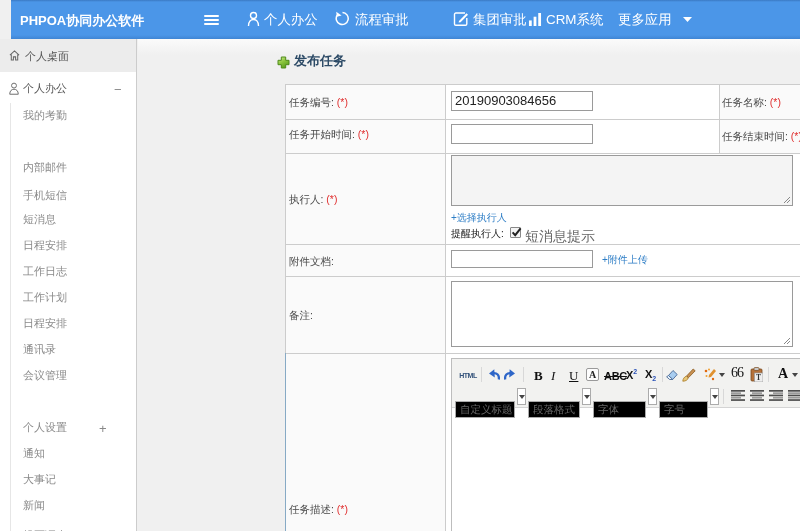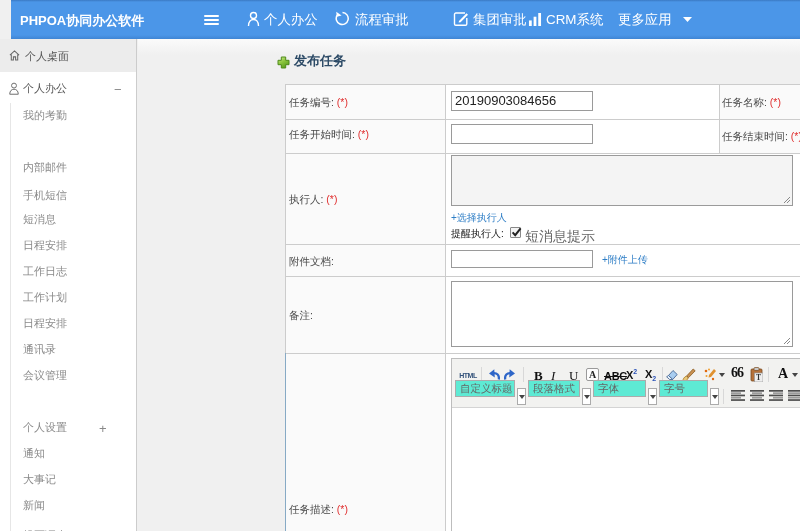--- a/index.html
+++ b/index.html
@@ -39,21 +39,21 @@
   .inp { position:absolute; border:1px solid #9a9a9a; background:#fff; font-size:13px; color:#222;
          padding:0 3px; line-height:18px; }
   .link { position:absolute; font-size:10px; color:#2e7ec6; white-space:nowrap; }
   .ta { position:absolute; border:1px solid #9a9a9a; }
 
   
   #ed { position:absolute; left:166px; top:274px; width:430px; height:200px; border:1px solid #bdbdbd; background:#fff; }
   #tb { position:absolute; left:0; top:0; width:100%; height:49px; background:#f2f2f0; border-bottom:1px solid #d4d4d4; }
   .ti { position:absolute; top:9px; height:14px; font-size:12px; }
   .tsep { position:absolute; width:1px; height:15px; top:8px; background:#d8d8d8; }
-  .dd { position:absolute; top:21px; height:17px; background:#5eead4; border:1px solid #ababab; font-size:10.5px; color:#666; line-height:15px; padding-left:4px; white-space:nowrap; overflow:hidden; }
+  .dd { position:absolute; top:42px; height:17px; background:#000000; border:1px solid #ababab; font-size:10.5px; color:#666; line-height:15px; padding-left:4px; white-space:nowrap; overflow:hidden; }
   .ddarr { position:absolute; top:29px; height:17px; width:9px; background:#fff; border:1px solid #ababab; }
   .ddarr:after { content:""; position:absolute; left:1px; top:6px; border:3px solid transparent; border-top:4px solid #444; }
   .alico { position:absolute; top:31px; width:14px; height:11px; }
 </style>
 </head>
 <body>
 
 <div id="topbar">
   <div id="logo">PHPOA协同办公软件</div>
   <div id="burger">
@@ -253,21 +253,21 @@
           <path d="M4.8 7.8 L11.2 1 L13.2 2.8 L6.6 9.6 Z" fill="#c89050" stroke="#8a5a20" stroke-width="0.8"></path>
         </svg>
         <svg class="abs" style="left:252px;top:9px" width="13" height="13" viewBox="0 0 13 13">
           <path d="M5 7 L10 1 L12 3 L7 9 L4.5 9.5 Z" fill="#e0912f"></path>
           <circle cx="2" cy="3" r="1.3" fill="#e06a10"></circle>
           <circle cx="5" cy="1.5" r="1" fill="#f0a030"></circle>
           <circle cx="2.5" cy="8" r="1" fill="#f0a030"></circle>
           <circle cx="9" cy="11" r="1.2" fill="#e06a10"></circle>
         </svg>
         <div class="abs" style="left:267px;top:14px;border:3px solid transparent;border-top:4px solid #444"></div>
-        <div class="ti" style="left:279px;font-family:'Liberation Serif',serif;font-weight:bold;font-size:14px;color:#111;top:6px;letter-spacing:-1px">66</div>
+        <div class="ti" style="left:279px;font-family:'Liberation Serif',serif;font-weight:normal;font-size:14px;color:#111;top:6px;letter-spacing:-1px">66</div>
         <svg class="abs" style="left:298px;top:8px" width="13" height="15" viewBox="0 0 13 15">
           <rect x="1" y="2" width="11" height="12" rx="1" fill="#b5713a" stroke="#7a4a1e" stroke-width="0.8"></rect>
           <rect x="4" y="0.5" width="5" height="3" rx="1" fill="#c8c8c8" stroke="#7a4a1e" stroke-width="0.7"></rect>
           <rect x="4.5" y="6" width="8.5" height="9" fill="#eee" stroke="#999" stroke-width="0.7"></rect>
           <text x="8.6" y="13.4" font-size="7.5" font-weight="bold" fill="#333" text-anchor="middle" font-family="Liberation Serif,serif">T</text>
         </svg>
         <div class="tsep" style="left:316px"></div>
         <div class="ti" style="left:326px;font-family:'Liberation Serif',serif;font-weight:bold;font-size:14px;color:#111;top:7px">A</div>
         <div class="abs" style="left:340px;top:14px;border:3px solid transparent;border-top:4px solid #444"></div>
 

